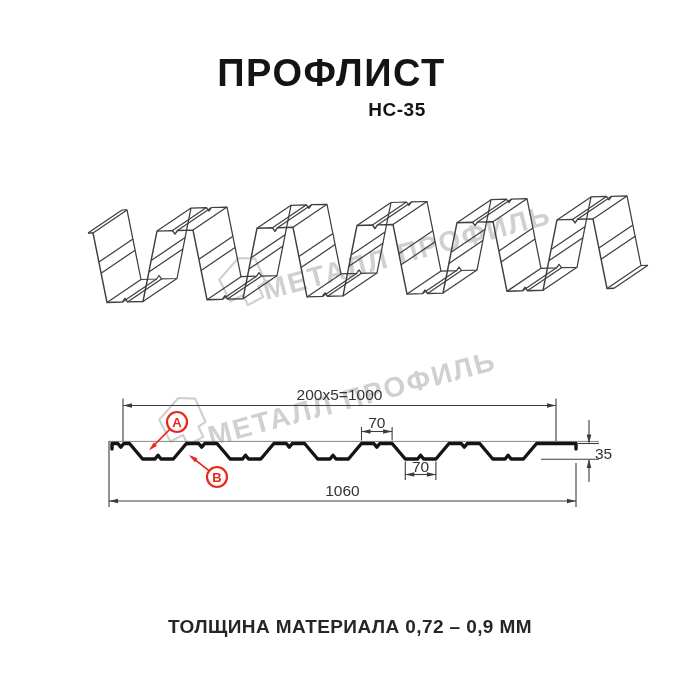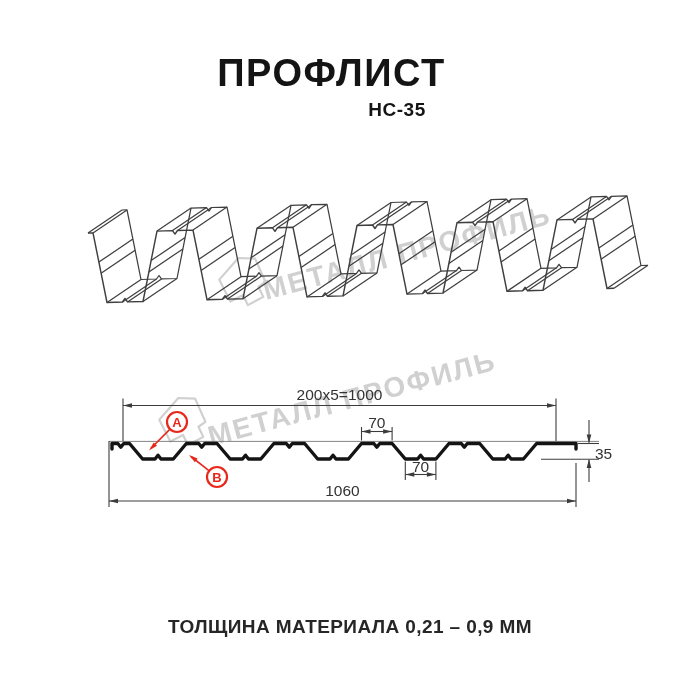--- a/index.html
+++ b/index.html
@@ -170,14 +170,14 @@
       <text class="red-letter" x="177" y="426.8">A</text>
       <line x1="170" y1="429.1" x2="151" y2="448.3" stroke="#e7281a" stroke-width="1.6"></line>
       <circle cx="217" cy="477" r="10" fill="none" stroke="#e7281a" stroke-width="2.2"></circle>
       <text class="red-letter" x="217" y="481.8">B</text>
       <line x1="209.2" y1="470.8" x2="191" y2="456.5" stroke="#e7281a" stroke-width="1.6"></line>
     <path d="M149.0 450.5L153.7 442.5L157.0 445.8Z" fill="#e7281a"></path>
         <path d="M189.0 455.0L197.6 458.4L194.9 462.2Z" fill="#e7281a"></path>
       </g>
   </svg>
 
-  <div class="footer-note">ТОЛЩИНА МАТЕРИАЛА 0,21 – 0,9 ММ</div>
+  <div class="footer-note">ТОЛЩИНА МАТЕРИАЛА 0,72 – 0,9 ММ</div>
 </div>
 
 </body></html>

